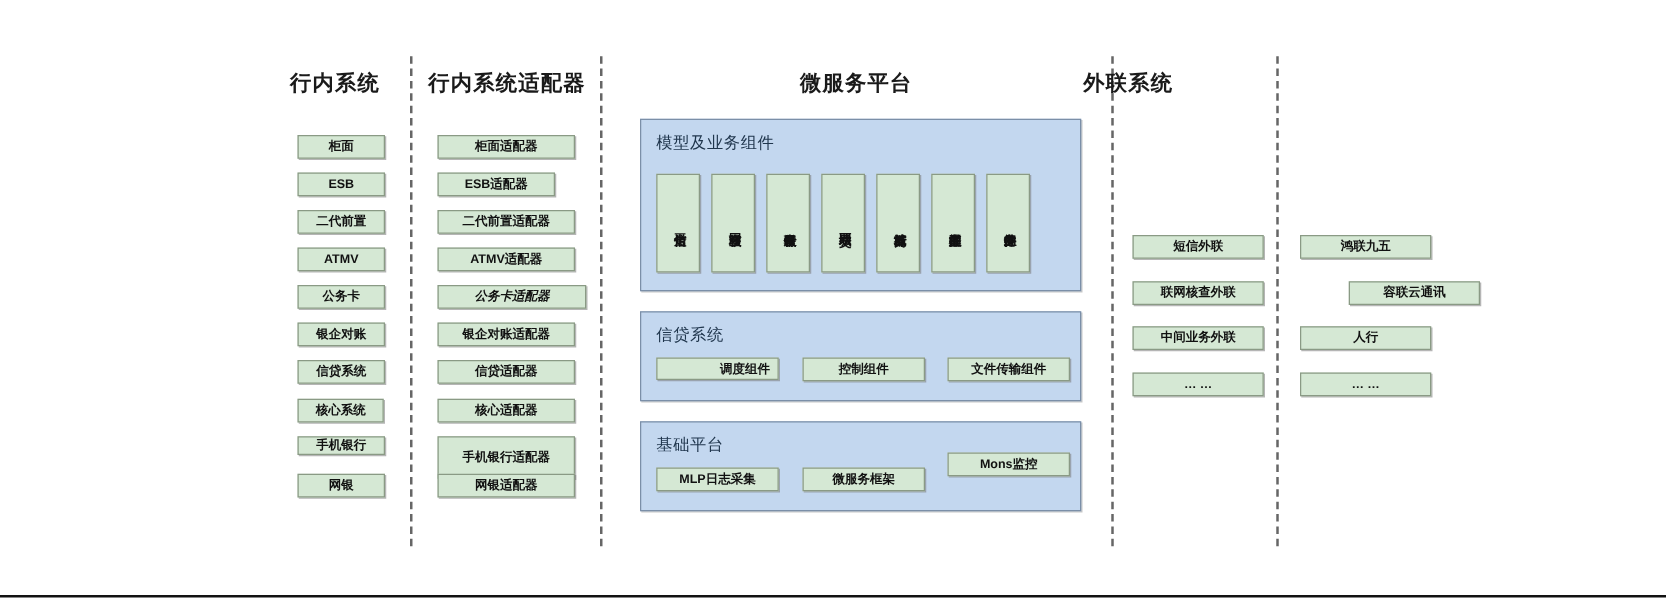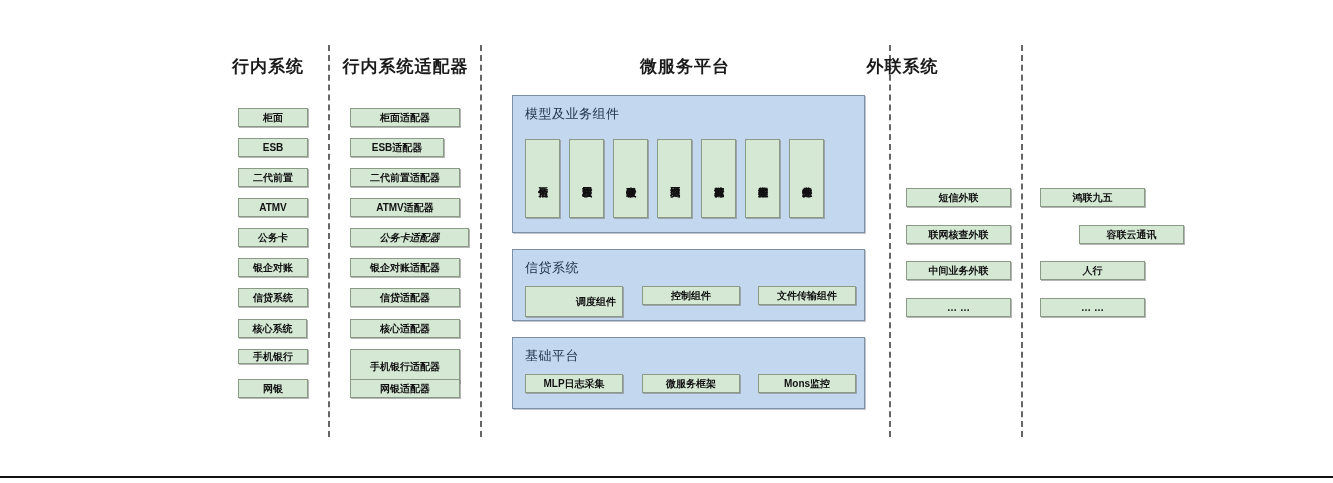--- a/index.html
+++ b/index.html
@@ -152,30 +152,30 @@
   <div class="vbox" style="left:745px; top:139px; width:35px; height:79px;">
       <span>中间业务模型</span>
     </div>
   <div class="vbox" style="left:789px; top:139px; width:35px; height:79px;">
       <span>中间业务组件</span>
     </div>
 
   <div class="panel" style="left:512px; top:249px; width:353px; height:72px;">
     <div class="panel-title">信贷系统</div>
   </div>
-  <div class="gbox shadow" style="left:525px; top:286px; width:98px; height:31px;padding-left:44px;">调度组件</div>
+  <div class="gbox shadow" style="left:525px; top:286px; width:98px; height:18px;padding-left:44px;">调度组件</div>
   <div class="gbox shadow" style="left:642px; top:286px; width:98px; height:19px;">控制组件</div>
   <div class="gbox shadow" style="left:758px; top:286px; width:98px; height:19px;">文件传输组件</div>
 
   <div class="panel" style="left:512px; top:337px; width:353px; height:72px;">
     <div class="panel-title">基础平台</div>
   </div>
   <div class="gbox shadow" style="left:525px; top:374px; width:98px; height:19px;text-align:center;">MLP日志采集</div>
   <div class="gbox shadow" style="left:642px; top:374px; width:98px; height:19px;">微服务框架</div>
-  <div class="gbox shadow" style="left:758px; top:374px; width:98px; height:19px;">Mons监控</div>
+  <div class="gbox shadow" style="left:758px; top:362px; width:98px; height:19px;">Mons监控</div>
 
   <div class="gbox shadow" style="left:906px; top:188px; width:105px; height:19px;">短信外联</div>
   <div class="gbox shadow" style="left:906px; top:225px; width:105px; height:19px;">联网核查外联</div>
   <div class="gbox shadow" style="left:906px; top:261px; width:105px; height:19px;">中间业务外联</div>
   <div class="gbox shadow" style="left:906px; top:298px; width:105px; height:19px;">… …</div>
 
   <div class="gbox shadow" style="left:1040px; top:188px; width:105px; height:19px;">鸿联九五</div>
   <div class="gbox shadow" style="left:1040px; top:225px; width:105px; height:19px;margin-left:39px;">容联云通讯</div>
   <div class="gbox shadow" style="left:1040px; top:261px; width:105px; height:19px;">人行</div>
   <div class="gbox shadow" style="left:1040px; top:298px; width:105px; height:19px;">… …</div>

